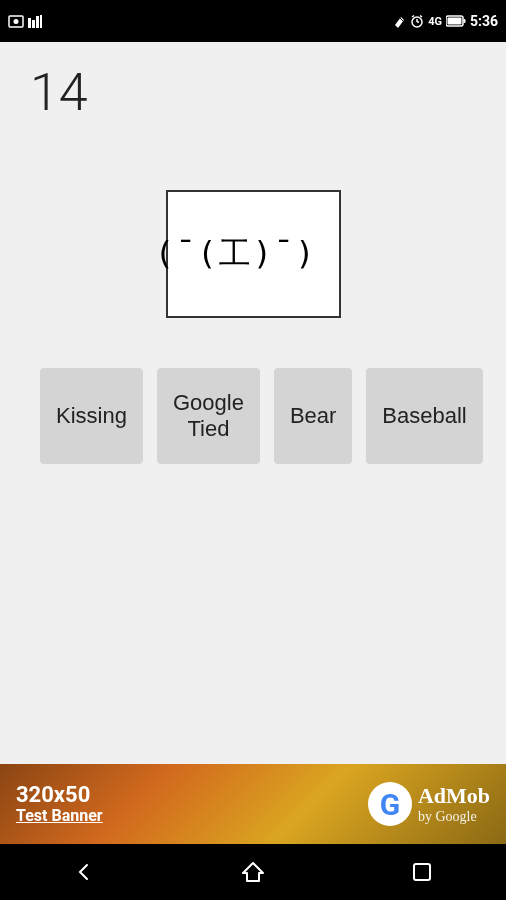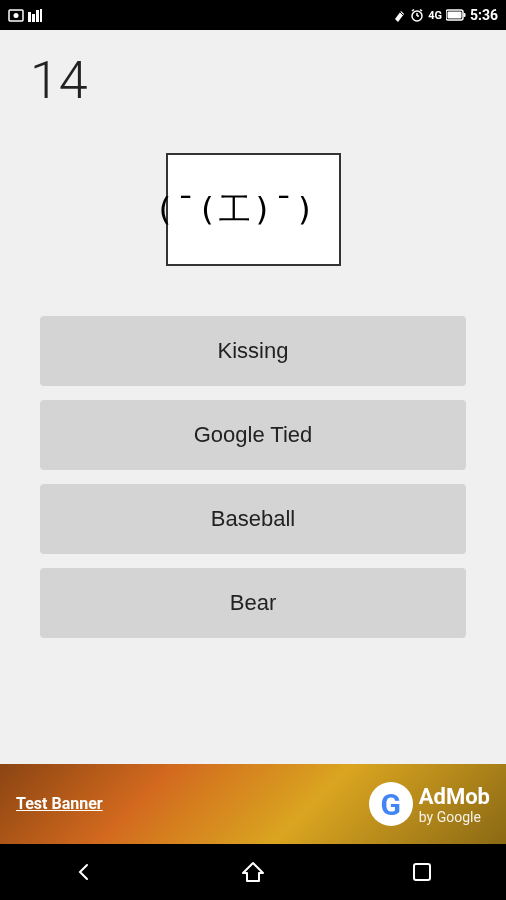--- a/index.html
+++ b/index.html
@@ -15,21 +15,21 @@
       font-family: 'Roboto', Arial, sans-serif;
       overflow: hidden;
       display: flex;
       flex-direction: column;
     }
 
     
     .status-bar {
       background: #000;
       color: #fff;
-      height: 30px;
+      height: 42px;
       display: flex;
       align-items: center;
       justify-content: space-between;
       padding: 0 8px;
       font-size: 13px;
       font-weight: bold;
       flex-shrink: 0;
     }
 
     .status-bar-left {
@@ -51,21 +51,21 @@
       background: #f0f0f0;
       display: flex;
       flex-direction: column;
       padding: 20px 30px;
     }
 
     .top-bar {
       display: flex;
       justify-content: space-between;
       align-items: center;
-      margin-bottom: 22px;
+      margin-bottom: 47px;
     }
 
     .score {
       font-size: 52px;
       font-weight: 300;
       color: #222;
     }
 
     .timer {
       font-size: 28px;
@@ -75,33 +75,33 @@
 
     .emoji-container {
       display: flex;
       justify-content: center;
       align-items: center;
       margin: 20px 0 50px 0;
     }
 
     .emoji-box {
       width: 175px;
-      height: 113px;
+      height: 128px;
       border: 2px solid #333;
       background: #fff;
       display: flex;
       align-items: center;
       justify-content: center;
       font-size: 36px;
       letter-spacing: 2px;
     }
 
     .answer-grid {
       display: grid;
-      grid-template-columns: 1fr;
+      grid-template-columns: 1fr 1fr 1fr 1fr;
       gap: 14px;
       margin: 0 10px;
     }
 
     .answer-btn {
       background: #d4d4d4;
       border: none;
       border-radius: 4px;
       padding: 22px 16px;
       font-size: 22px;
@@ -161,20 +161,21 @@
       justify-content: center;
       font-size: 30px;
       font-weight: bold;
       color: #4285f4;
     }
 
     .admob-text {
       display: flex;
       flex-direction: column;
       align-items: flex-start;
+      font-family: Liberation Serif, serif;
     }
 
     .admob-label {
       font-size: 22px;
       font-weight: bold;
       color: #fff;
     }
 
     .admob-by-google {
       font-size: 14px;
@@ -254,27 +255,28 @@
 
   <div class="emoji-container">
     <div class="emoji-box">
       <span style="font-family: monospace; font-size: 32px;">(¯(工)¯)ゞ</span>
     </div>
   </div>
 
   <div class="answer-grid">
     <button class="answer-btn">Kissing</button>
     <button class="answer-btn">Google Tied</button>
+    <button class="answer-btn">Bear</button>
     <button class="answer-btn">Baseball</button>
-    <button class="answer-btn">Bear</button>
   </div>
 </div>
 
 <div class="ad-banner">
   <div class="ad-text-block">
+    <span class="ad-size-text">320x50</span>
     <span class="ad-banner-text">Test Banner</span>
   </div>
   <div class="ad-logo-area">
     <div class="admob-g">G</div>
     <div class="admob-text">
       <span class="admob-label">AdMob</span>
       <span class="admob-by-google">by Google</span>
     </div>
   </div>
 </div>

